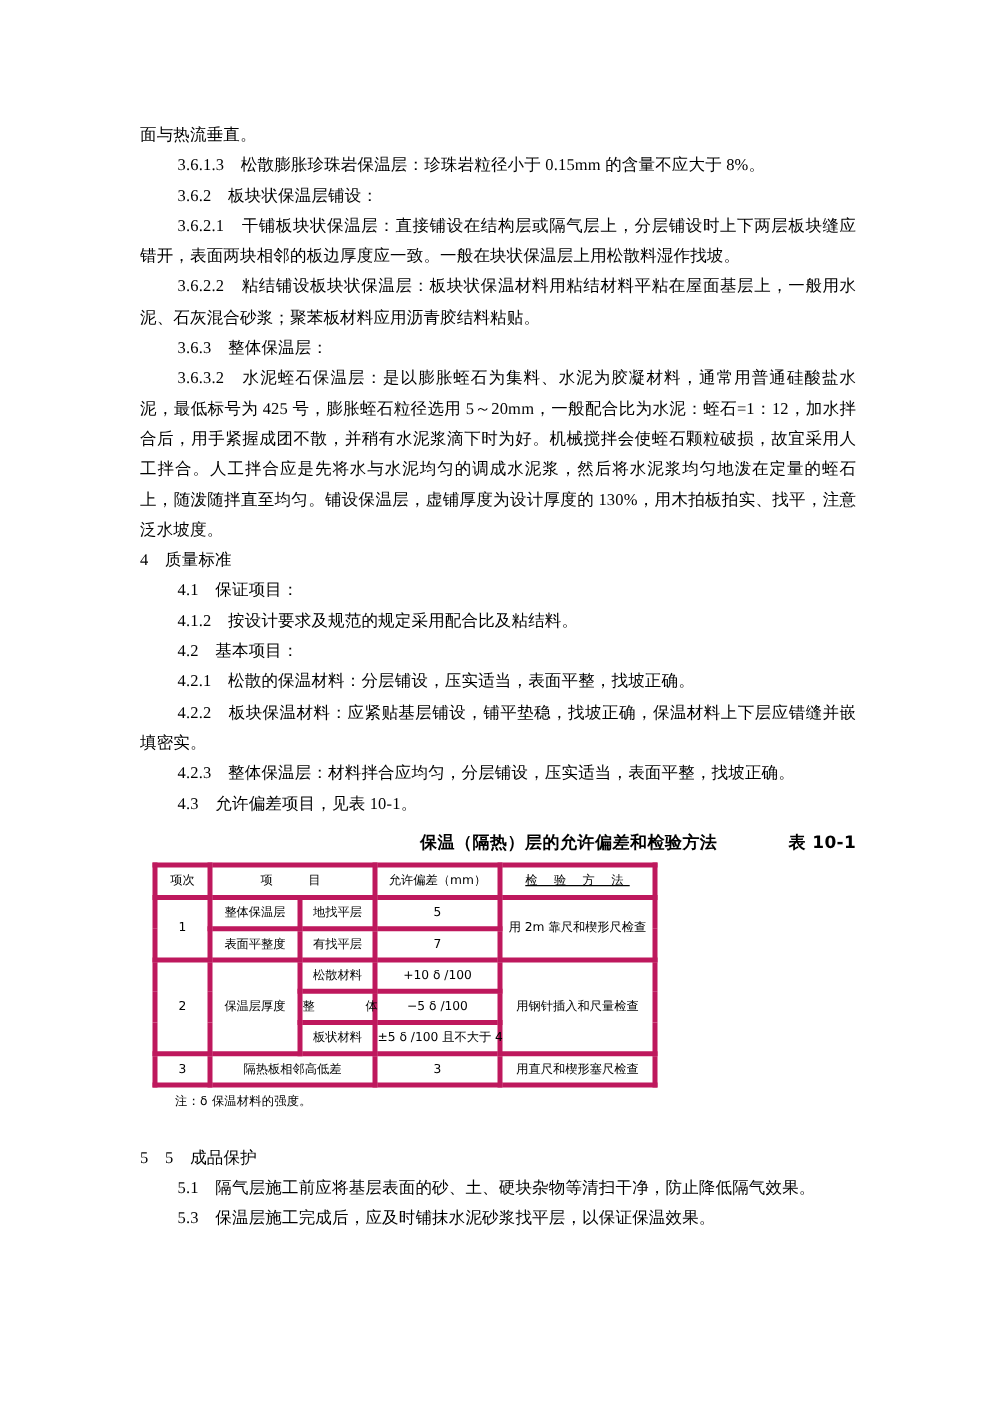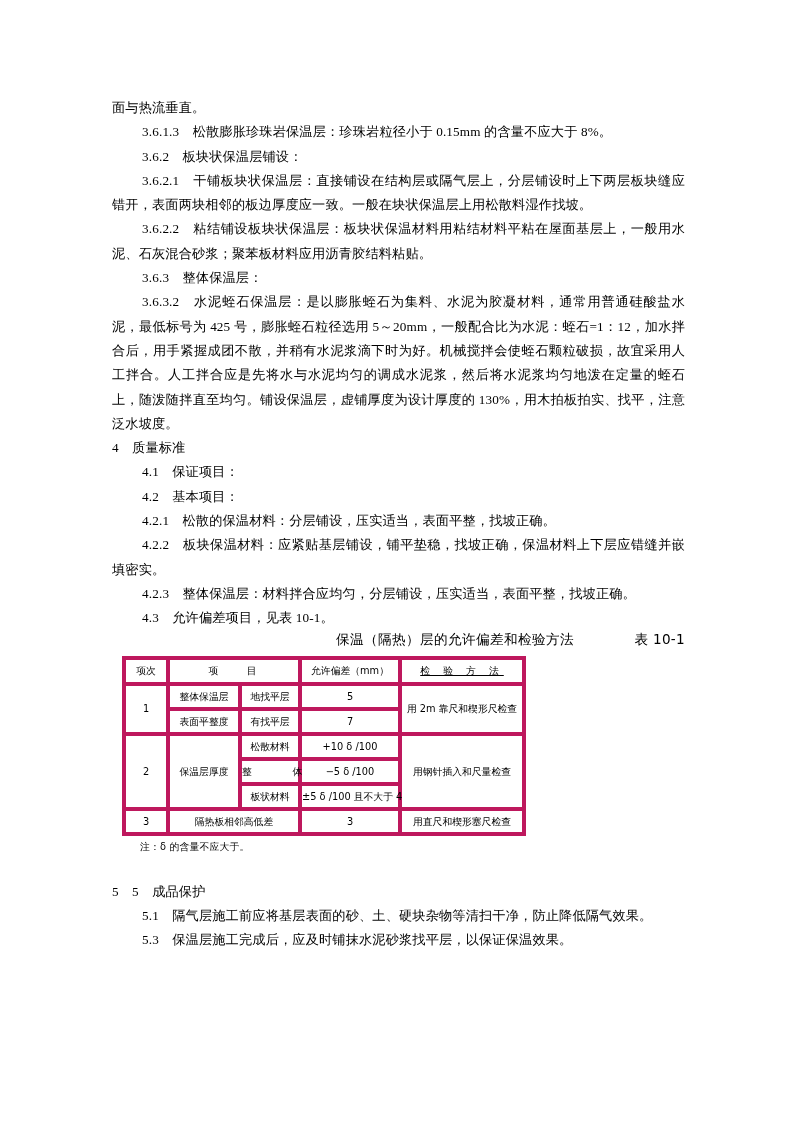--- a/index.html
+++ b/index.html
@@ -38,24 +38,24 @@
   p.indent {
     text-indent: 30px;
   }
   p.noindent {
     text-indent: 0;
   }
 
   
   .table-title-row {
     position: relative;
-    margin-top: 0;
+    margin-top: 10px;
     height: 22px;
     font-size: 13.6px;
-    font-weight: normal;
+    font-weight: bold;
     font-family: "DejaVu Sans", "Liberation Sans", sans-serif;
   }
   .table-title {
     position: absolute;
     left: 224px;
     top: 0;
     white-space: nowrap;
     letter-spacing: 0.4px;
   }
   .table-number {
@@ -109,20 +109,21 @@
 
     <p class="para noindent">面与热流垂直。</p>
     <p class="para indent">3.6.1.3　松散膨胀珍珠岩保温层：珍珠岩粒径小于 0.15mm 的含量不应大于 8%。</p>
     <p class="para indent">3.6.2　板块状保温层铺设：</p>
     <p class="para indent">3.6.2.1　干铺板块状保温层：直接铺设在结构层或隔气层上，分层铺设时上下两层板块缝应错开，表面两块相邻的板边厚度应一致。一般在块状保温层上用松散料湿作找坡。</p>
     <p class="para indent">3.6.2.2　粘结铺设板块状保温层：板块状保温材料用粘结材料平粘在屋面基层上，一般用水泥、石灰混合砂浆；聚苯板材料应用沥青胶结料粘贴。</p>
     <p class="para indent">3.6.3　整体保温层：</p>
     <p class="para indent">3.6.3.2　水泥蛭石保温层：是以膨胀蛭石为集料、水泥为胶凝材料，通常用普通硅酸盐水泥，最低标号为 425 号，膨胀蛭石粒径选用 5～20mm，一般配合比为水泥：蛭石=1：12，加水拌合后，用手紧握成团不散，并稍有水泥浆滴下时为好。机械搅拌会使蛭石颗粒破损，故宜采用人工拌合。人工拌合应是先将水与水泥均匀的调成水泥浆，然后将水泥浆均匀地泼在定量的蛭石上，随泼随拌直至均匀。铺设保温层，虚铺厚度为设计厚度的 130%，用木拍板拍实、找平，注意泛水坡度。</p>
     <p class="para noindent">4　质量标准</p>
     <p class="para indent">4.1　保证项目：</p>
+    <p class="para indent">4.1.2　按设计要求及规范的规定采用配合比及粘结料。</p>
     <p class="para indent">4.2　基本项目：</p>
     <p class="para indent">4.2.1　松散的保温材料：分层铺设，压实适当，表面平整，找坡正确。</p>
     <p class="para indent">4.2.2　板块保温材料：应紧贴基层铺设，铺平垫稳，找坡正确，保温材料上下层应错缝并嵌填密实。</p>
     <p class="para indent">4.2.3　整体保温层：材料拌合应均匀，分层铺设，压实适当，表面平整，找坡正确。</p>
     <p class="para indent">4.3　允许偏差项目，见表 10-1。</p>
 
     <div class="table-title-row">
       <span class="table-title">保温（隔热）层的允许偏差和检验方法</span>
       <span class="table-number">表 10-1</span>
     </div>
@@ -174,21 +175,21 @@
 
         <tr>
           <td>3</td>
           <td colspan="2">隔热板相邻高低差</td>
           <td>3</td>
           <td>用直尺和楔形塞尺检查</td>
         </tr>
       </tbody>
     </table>
 
-    <div class="note">注：δ 的含量不应大于。</div>
+    <div class="note">注：δ 保温材料的强度。</div>
 
     <div class="after-table">
       <p class="para noindent sec5">5　5　成品保护</p>
       <p class="para indent">5.1　隔气层施工前应将基层表面的砂、土、硬块杂物等清扫干净，防止降低隔气效果。</p>
       <p class="para indent">5.3　保温层施工完成后，应及时铺抹水泥砂浆找平层，以保证保温效果。</p>
     </div>
 
   </div>
 </div>
 

